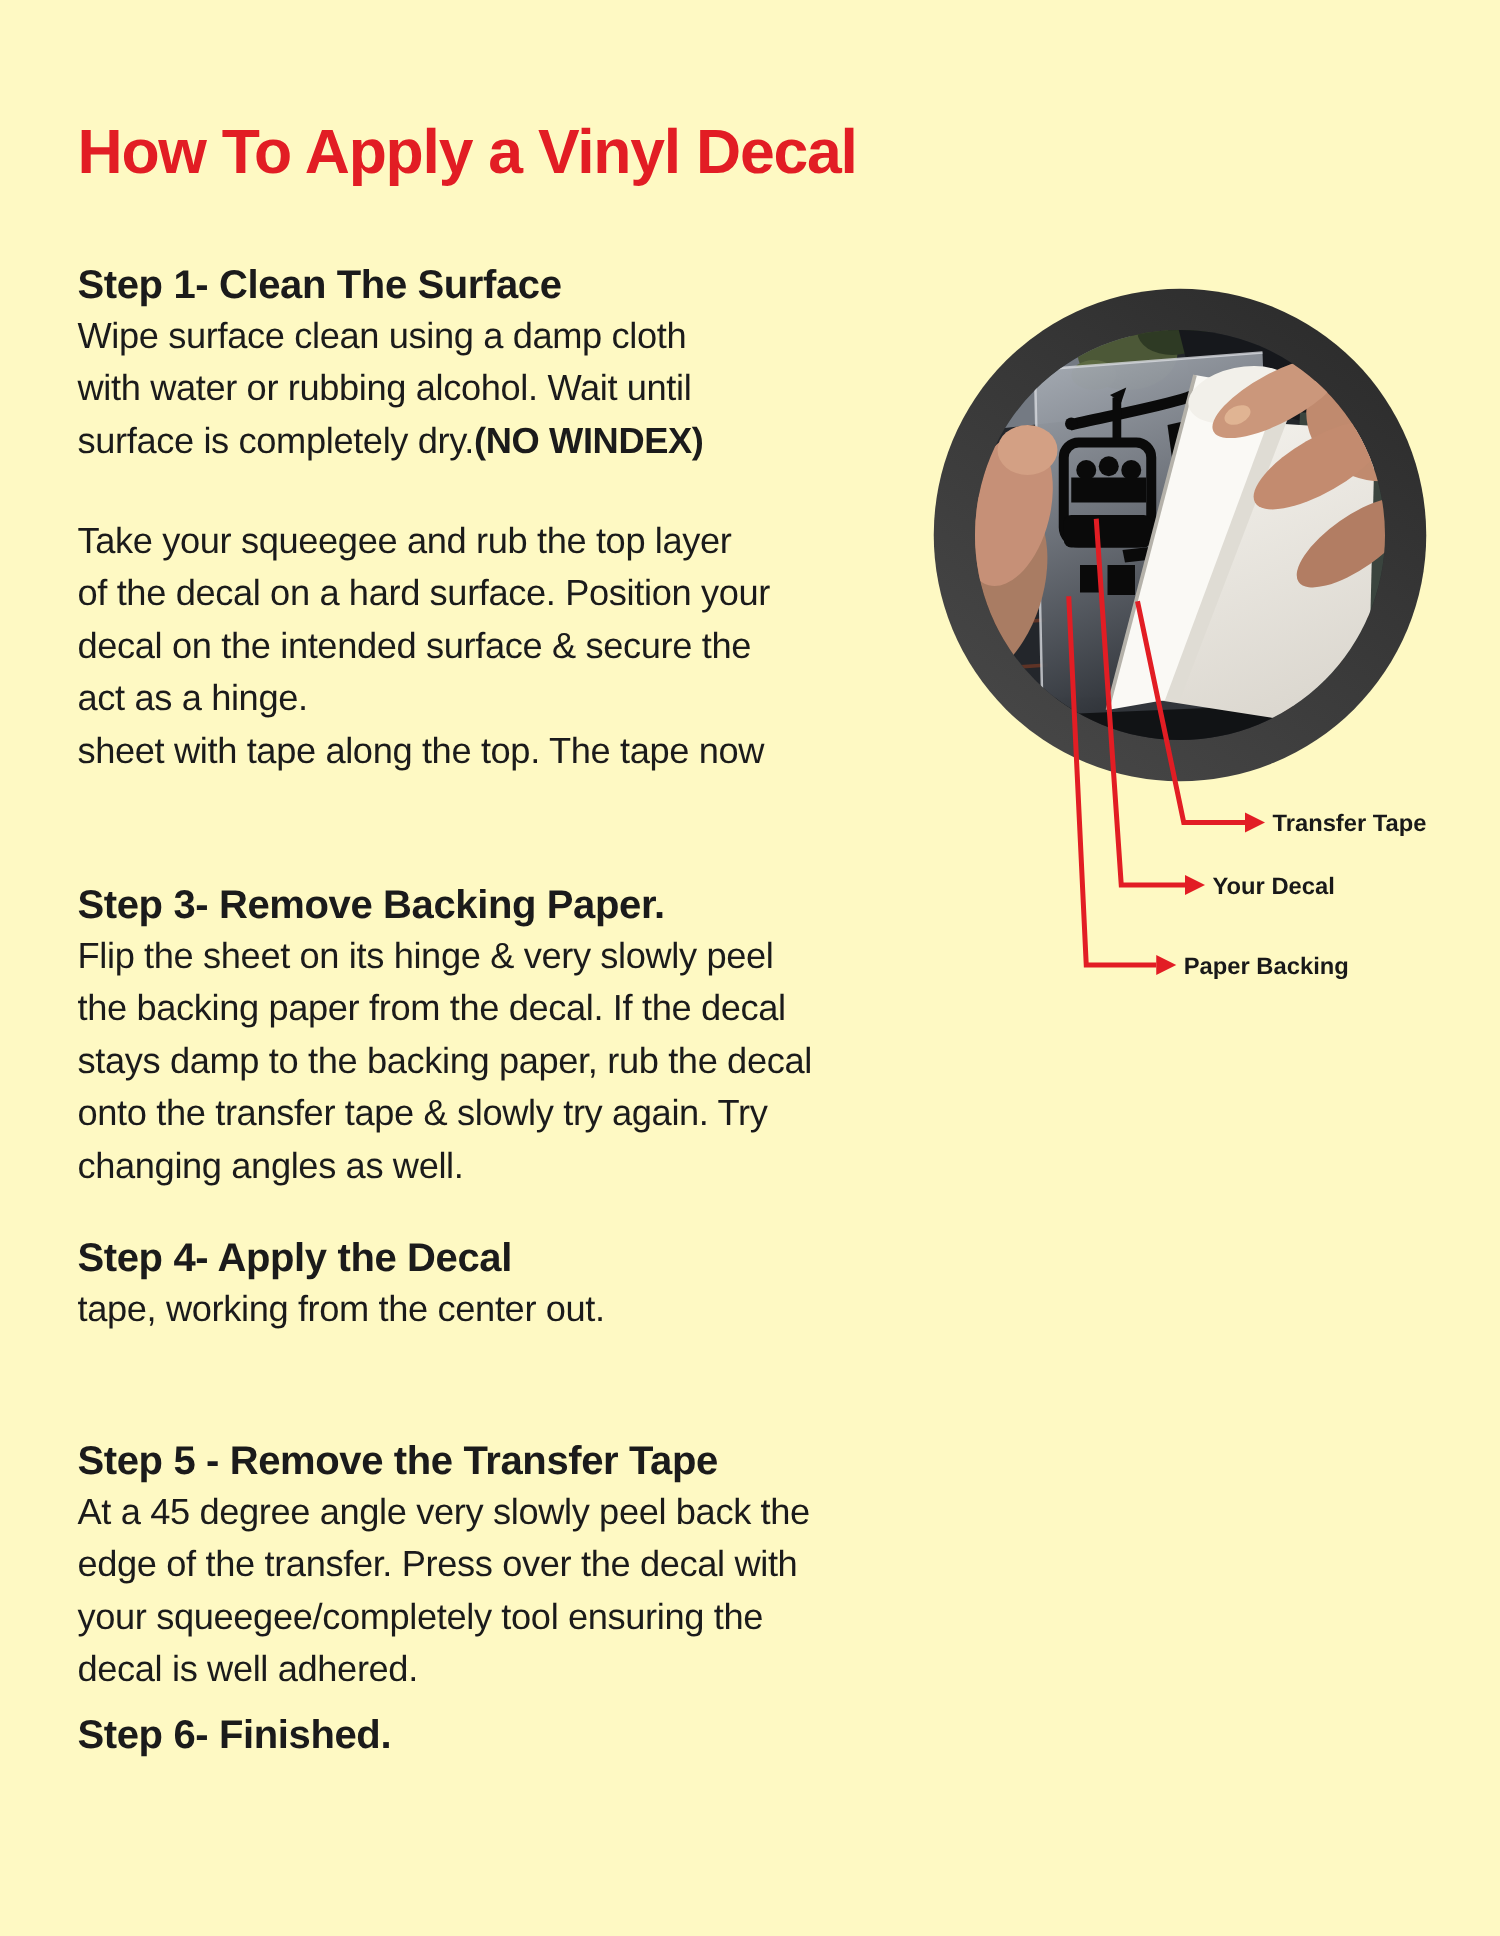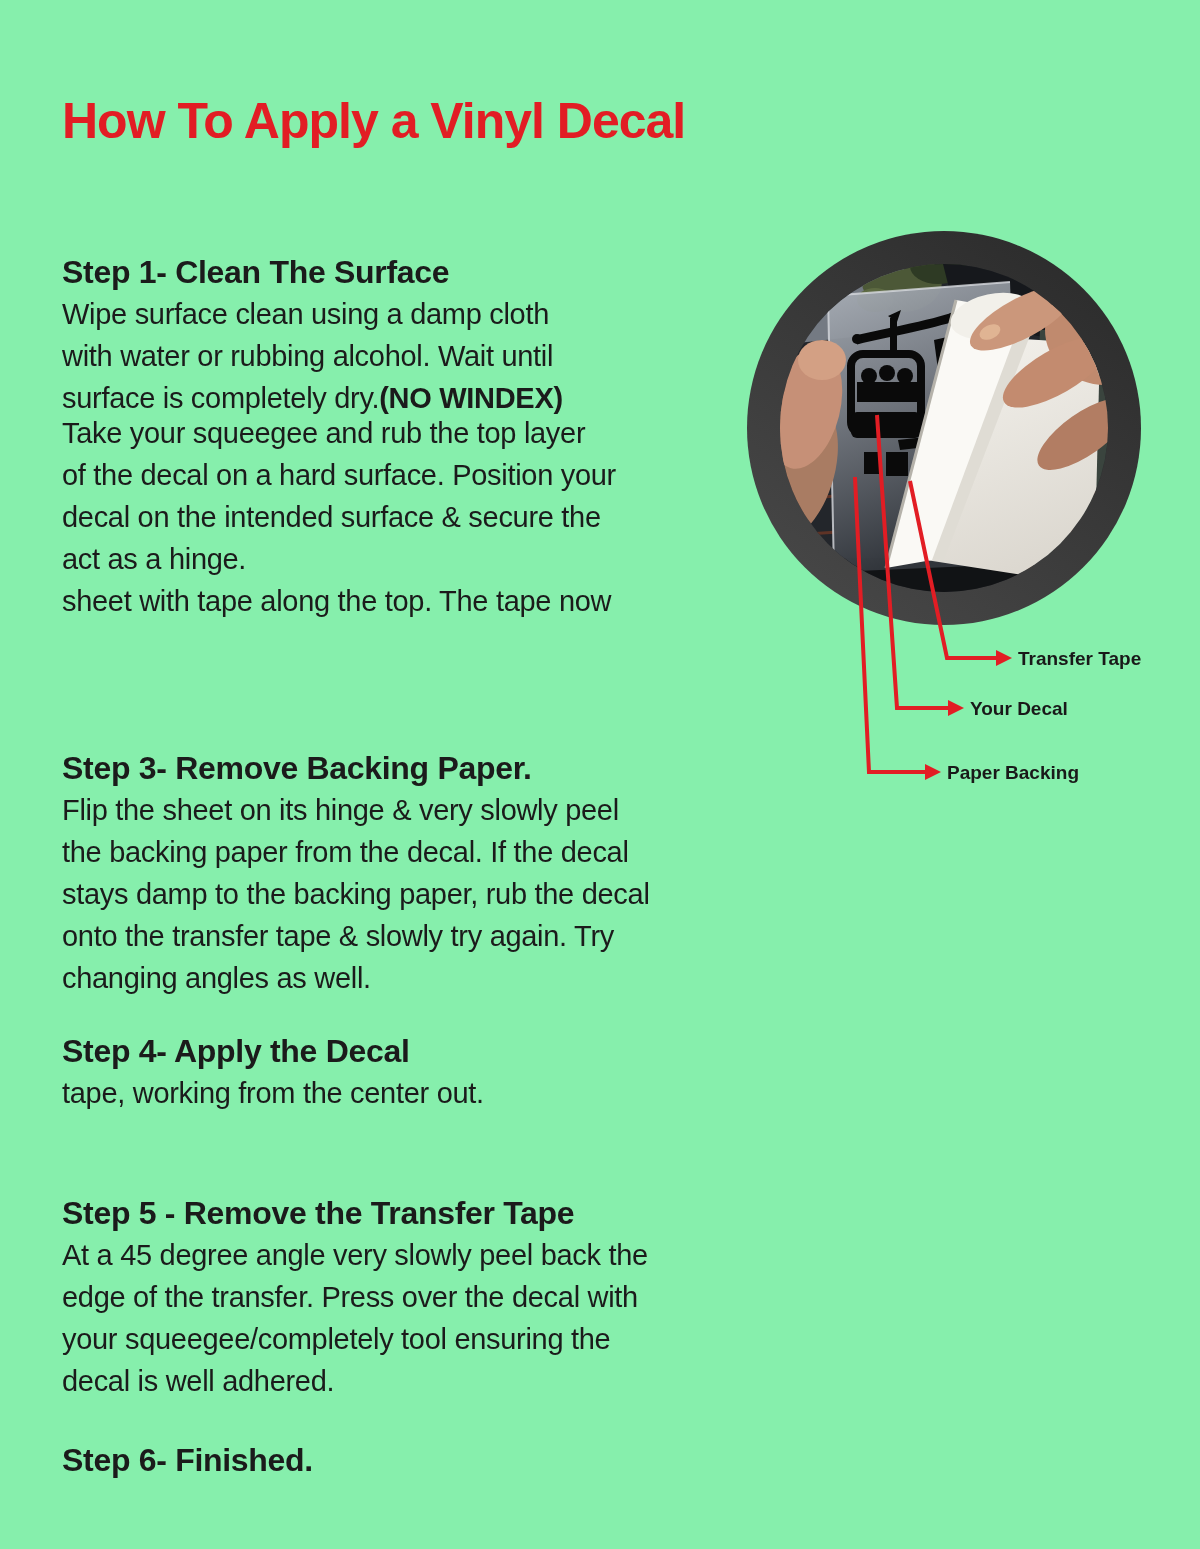--- a/index.html
+++ b/index.html
@@ -1,29 +1,29 @@
 <!DOCTYPE html>
 <html><head>
 <meta charset="utf-8">
 <style>
   html,body{margin:0;padding:0;}
   .page{
     position:relative;
     width:1200px;height:1549px;
-    background:#86efac;
+    background:#fef9c3;
     font-family:"Liberation Sans",sans-serif;
     overflow:hidden;
   }
   .title{
     position:absolute;left:62px;top:92px;margin:0;
     font-size:50px;font-weight:700;letter-spacing:-1px;
     color:#e21d24;white-space:nowrap;
   }
   .step{position:absolute;left:62px;width:730px;color:#1b1b1b;}
-  .step .h{font-size:32px;font-weight:700;line-height:42px;letter-spacing:-0.3px;white-space:nowrap;margin-top:45px;}
+  .step .h{font-size:32px;font-weight:700;line-height:42px;letter-spacing:-0.3px;white-space:nowrap;}
   .step .ln{font-size:29px;font-weight:400;line-height:42px;letter-spacing:-0.3px;white-space:nowrap;}
   .b{font-weight:700;}
   .fig-svg{position:absolute;left:0;top:0;width:1200px;height:1549px;pointer-events:none;}
 </style>
 </head>
 <body>
 
 <div class="page">
 
   <h1 class="title">How To Apply a Vinyl Decal</h1>
@@ -58,21 +58,21 @@
   </section>
 
   <section class="step" style="top:1147px">
     <div class="h">Step 5 - Remove the Transfer Tape</div>
     <div class="ln">At a 45 degree angle very slowly peel back the</div>
     <div class="ln">edge of the transfer. Press over the decal with</div>
     <div class="ln">your squeegee/completely tool ensuring the</div>
     <div class="ln">decal is well adhered.</div>
   </section>
 
-  <section class="step" style="top:1394px">
+  <section class="step" style="top:1366px">
     <div class="h">Step 6- Finished.</div>
   </section>
 
   <svg class="fig-svg" viewBox="0 0 1200 1549" aria-hidden="true">
     <defs>
       <clipPath id="photoClip">
           <circle cx="944" cy="428" r="164"></circle>
         </clipPath>
       <linearGradient id="ringGrad" x1="0" y1="1" x2="0.7" y2="0">
         <stop offset="0" stop-color="#4a4a4a"></stop>

